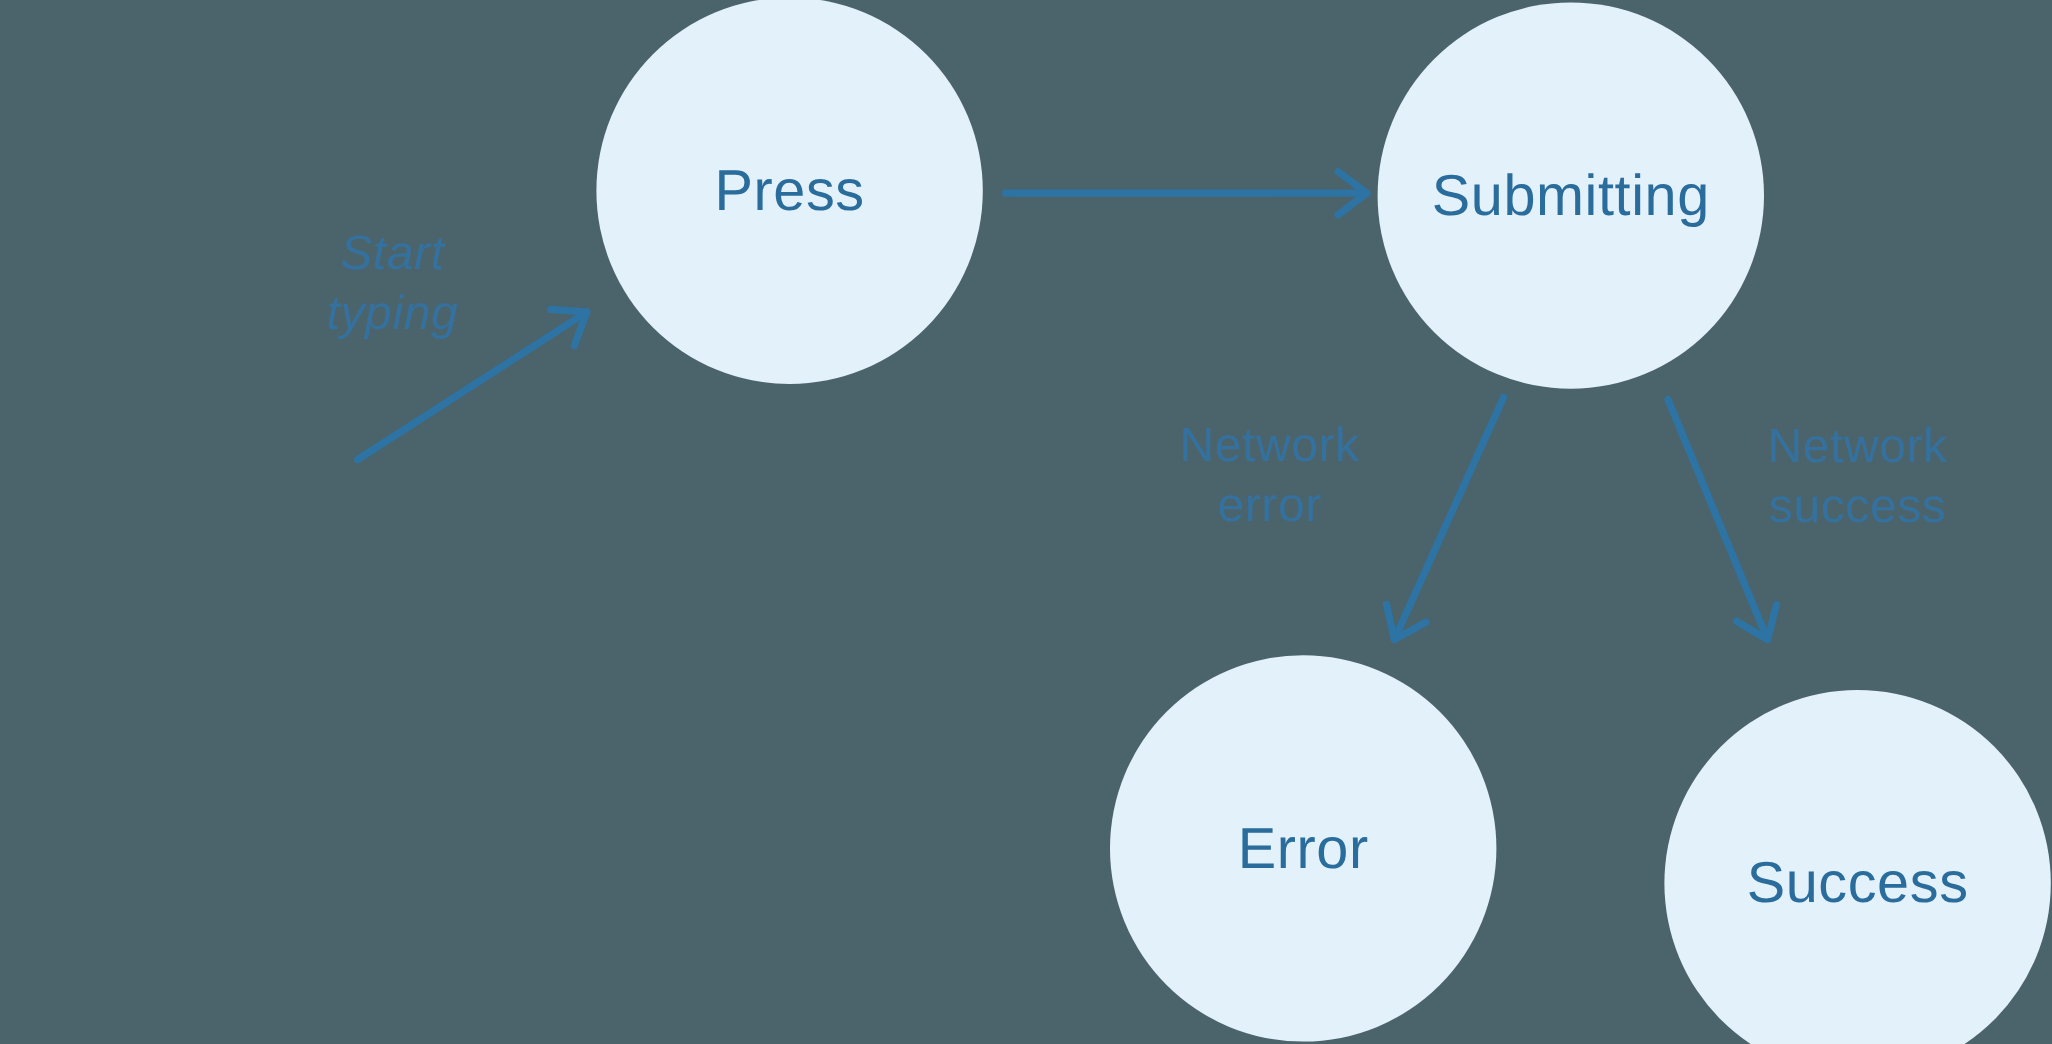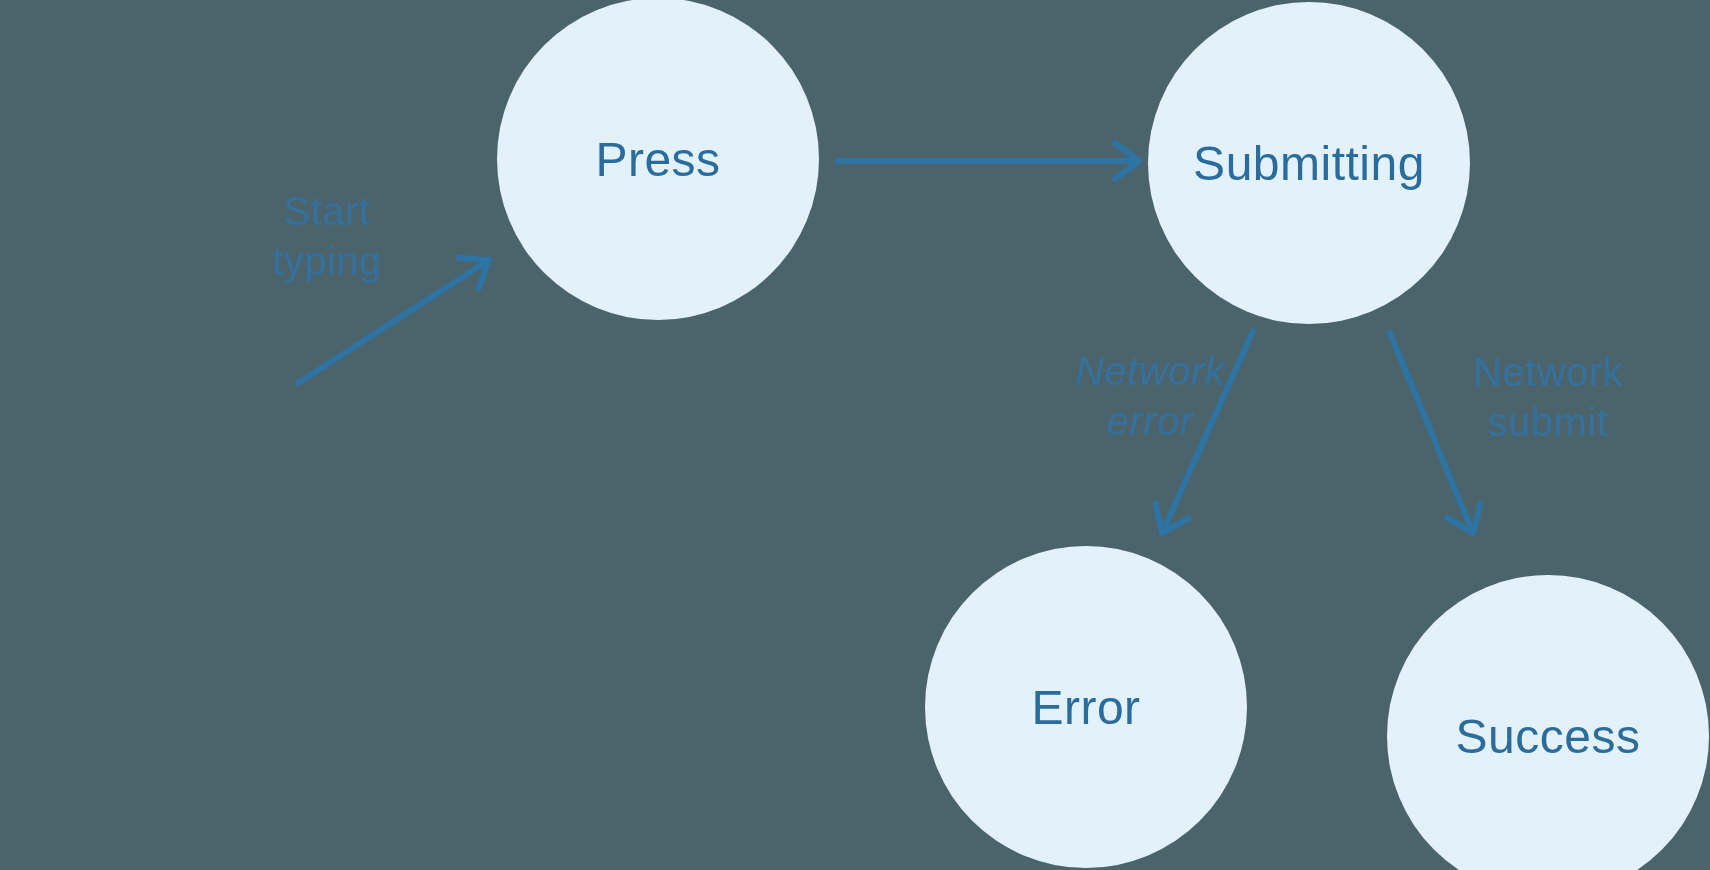--- a/index.html
+++ b/index.html
@@ -56,23 +56,23 @@
   .node-error{left:925px;top:546px;}
   .node-success{left:1387px;top:575px;}
   .edge-label{
     position:absolute;
     color:var(--edge-label);
     font-size:40px;
     line-height:50px;
     text-align:center;
     letter-spacing:0.5px;
   }
-  .label-start-typing{left:227px;top:186px;width:200px;}
+  .label-start-typing{left:227px;top:186px;width:200px;font-style:italic;}
   .label-press-submit{left:835px;top:63px;width:300px;}
-  .label-network-error{left:1040px;top:346px;width:220px;font-style:italic;}
+  .label-network-error{left:948px;top:346px;width:220px;}
   .label-network-success{left:1438px;top:347px;width:220px;}
 </style>
 </head>
 <body>
 
 <div class="canvas">
 
   <svg class="edges" viewBox="0 0 1710 870" xmlns="http://www.w3.org/2000/svg">
     <defs>
       <marker id="chevron" markerUnits="userSpaceOnUse" markerWidth="60" markerHeight="60" viewBox="-30 -30 60 60" refX="0" refY="0" orient="auto">
@@ -100,15 +100,15 @@
 
   <div class="node node-success">
     <span class="node-label">Success</span>
   </div>
 
   <div class="edge-label label-start-typing">Start typing</div>
 
 
   <div class="edge-label label-network-error">Network error</div>
 
-  <div class="edge-label label-network-success">Network submit</div>
+  <div class="edge-label label-network-success">Network success</div>
 
 </div>
 
 </body></html>

